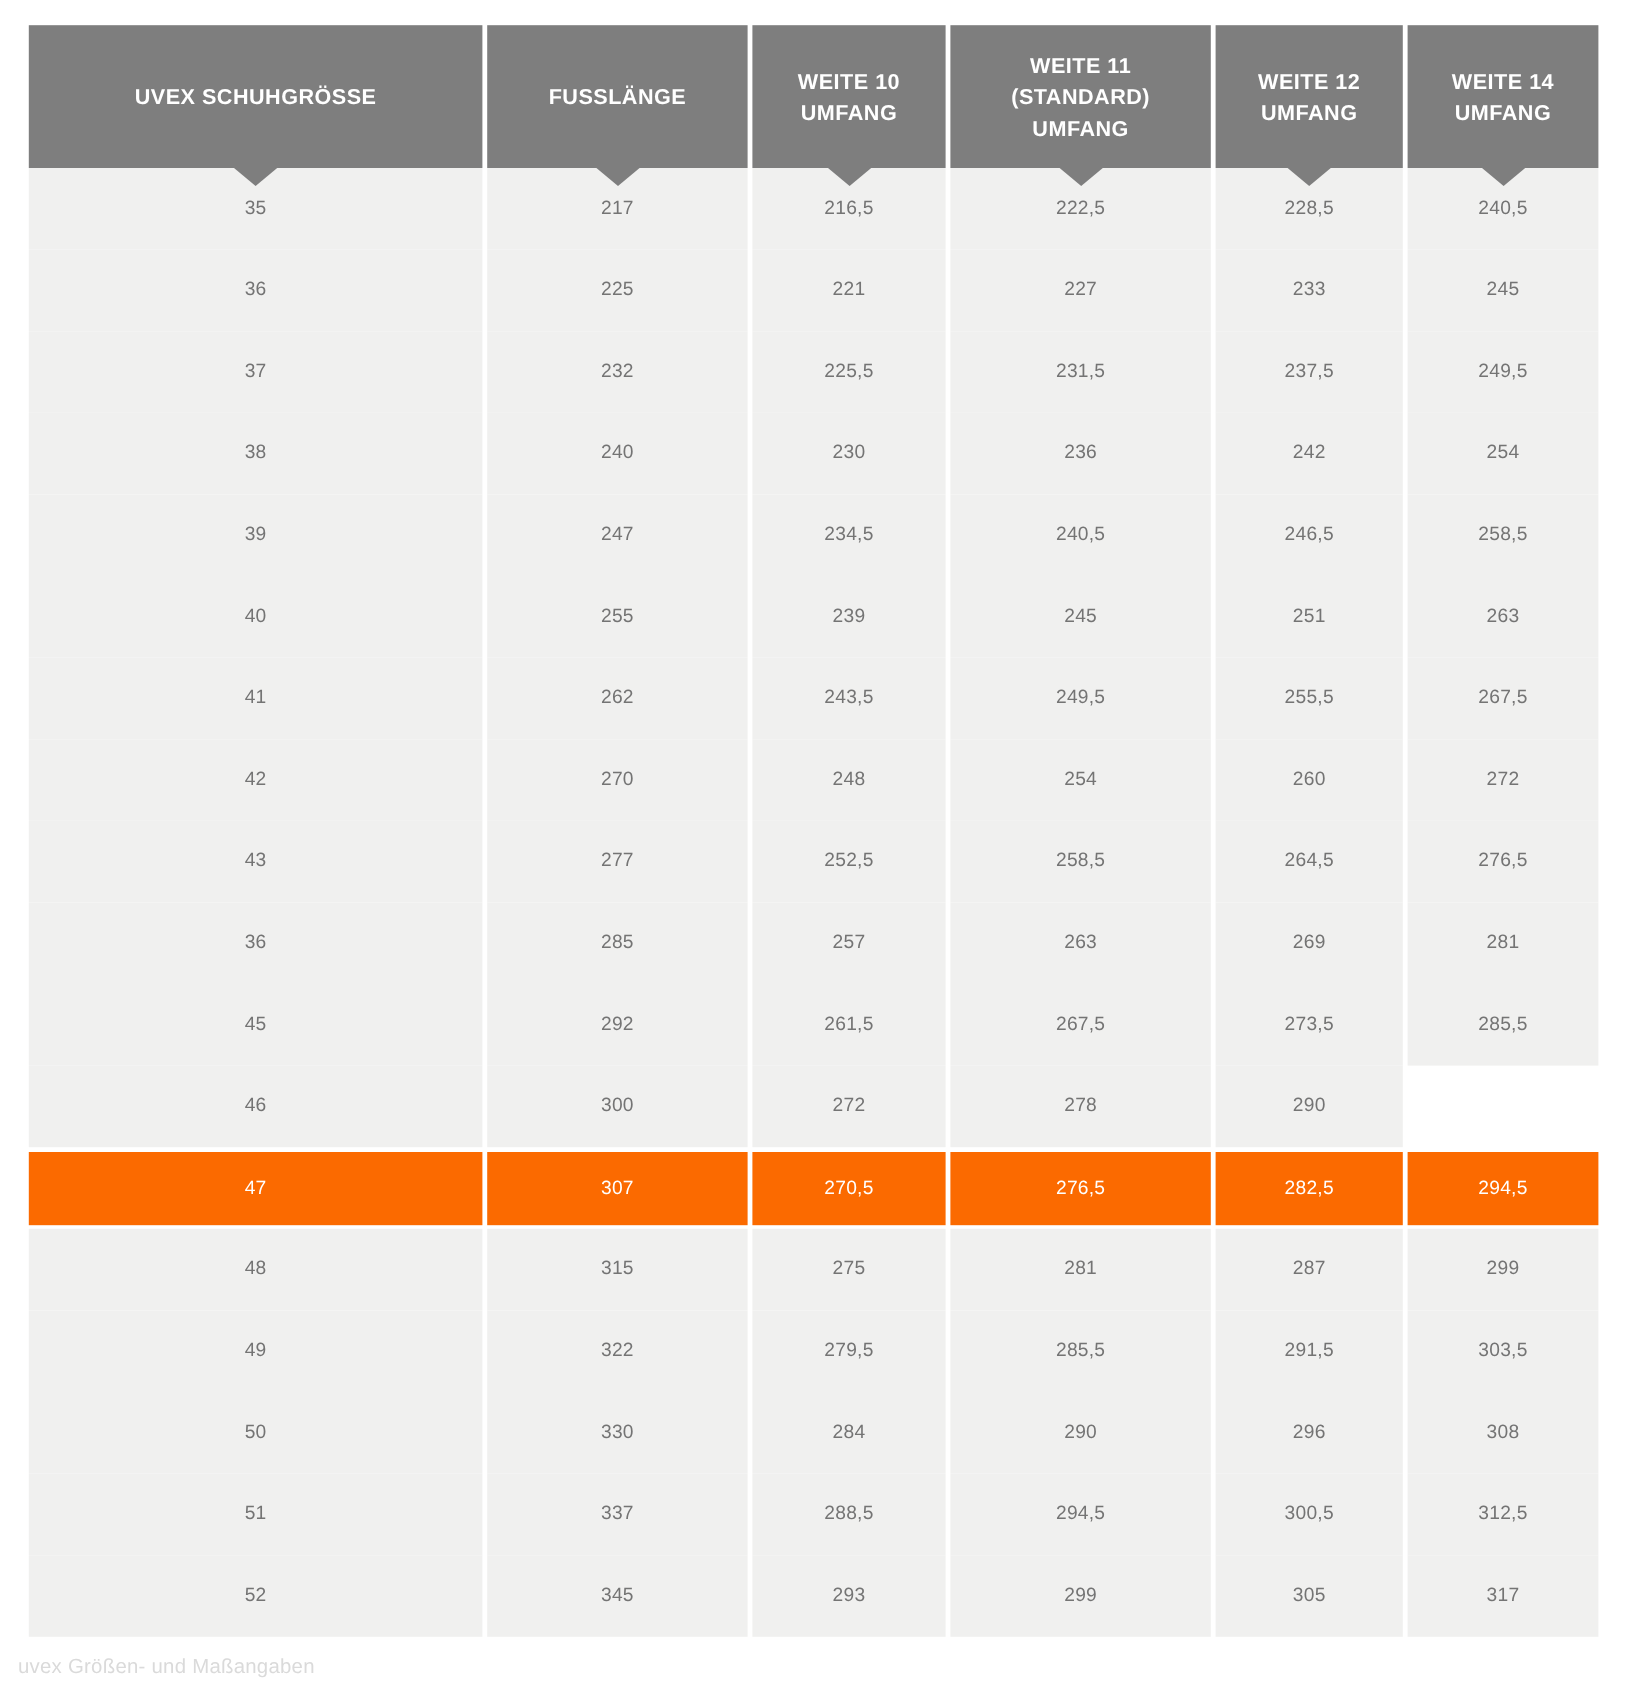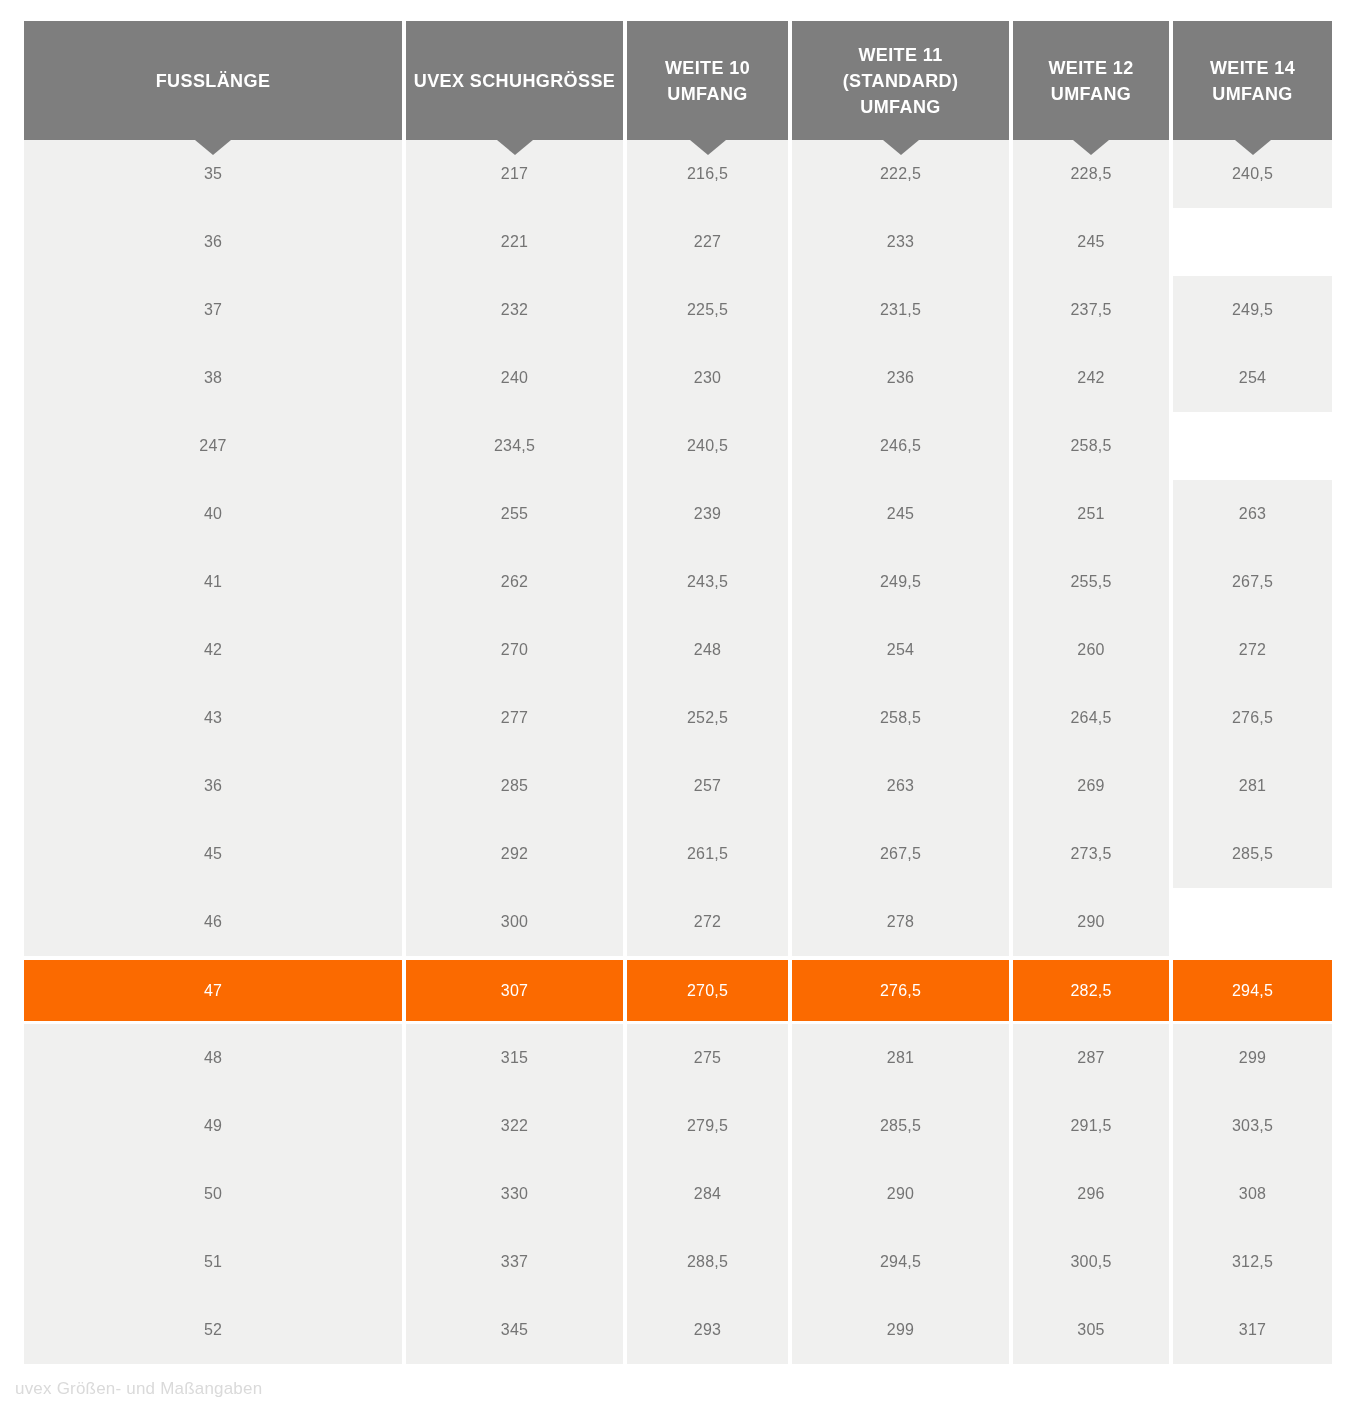--- a/index.html
+++ b/index.html
@@ -81,25 +81,25 @@
 </style>
 </head>
 <body>
 
 <div class="page">
 
   <div class="size-table">
 
     <div class="grid-row header-row">
       <div class="hcell">
+        <span class="hlabel">UVEX SCHUHGRÖSSE</span>
+        <span class="arrow-icon"></span>
+      </div>
+      <div class="hcell">
         <span class="hlabel">FUSSLÄNGE</span>
-        <span class="arrow-icon"></span>
-      </div>
-      <div class="hcell">
-        <span class="hlabel">UVEX SCHUHGRÖSSE</span>
         <span class="arrow-icon"></span>
       </div>
       <div class="hcell">
         <span class="hlabel">WEITE 10
 UMFANG</span>
         <span class="arrow-icon"></span>
       </div>
       <div class="hcell">
         <span class="hlabel">WEITE 11
 (STANDARD)
@@ -122,20 +122,21 @@
         <div class="grid-row row">
           <div class="cell">35</div>
           <div class="cell">217</div>
           <div class="cell">216,5</div>
           <div class="cell">222,5</div>
           <div class="cell">228,5</div>
           <div class="cell">240,5</div>
         </div>
         <div class="grid-row row">
           <div class="cell">36</div>
+          <div class="cell">225</div>
           <div class="cell">221</div>
           <div class="cell">227</div>
           <div class="cell">233</div>
           <div class="cell">245</div>
         </div>
         <div class="grid-row row">
           <div class="cell">37</div>
           <div class="cell">232</div>
           <div class="cell">225,5</div>
           <div class="cell">231,5</div>
@@ -144,20 +145,21 @@
         </div>
         <div class="grid-row row">
           <div class="cell">38</div>
           <div class="cell">240</div>
           <div class="cell">230</div>
           <div class="cell">236</div>
           <div class="cell">242</div>
           <div class="cell">254</div>
         </div>
         <div class="grid-row row">
+          <div class="cell">39</div>
           <div class="cell">247</div>
           <div class="cell">234,5</div>
           <div class="cell">240,5</div>
           <div class="cell">246,5</div>
           <div class="cell">258,5</div>
         </div>
         <div class="grid-row row">
           <div class="cell">40</div>
           <div class="cell">255</div>
           <div class="cell">239</div>

